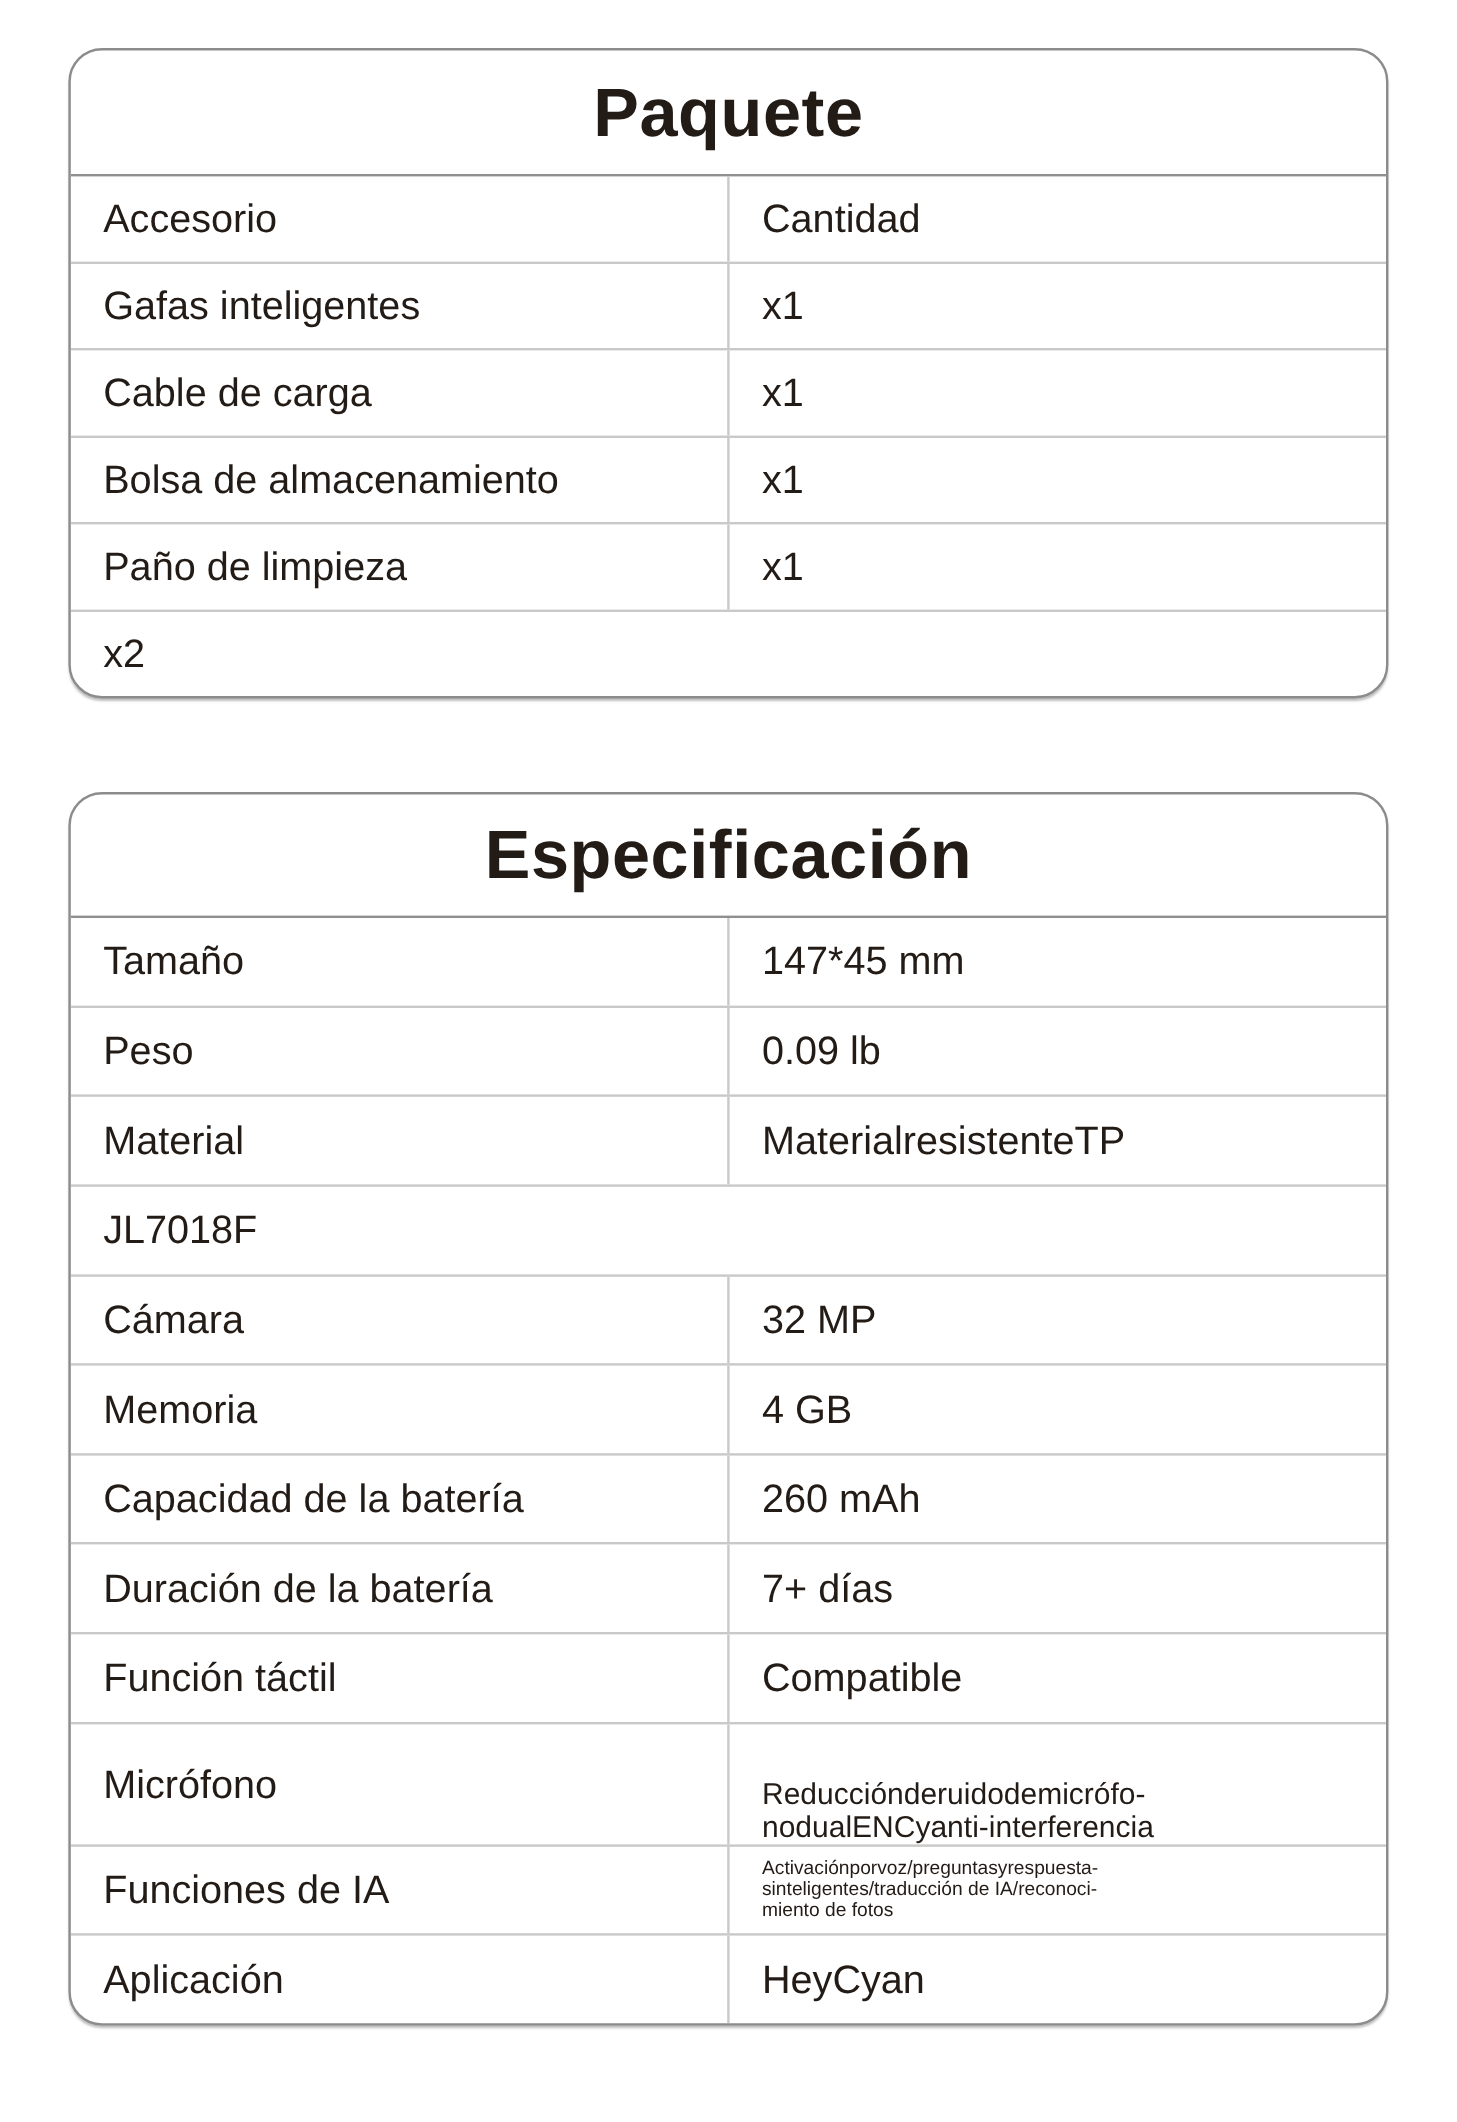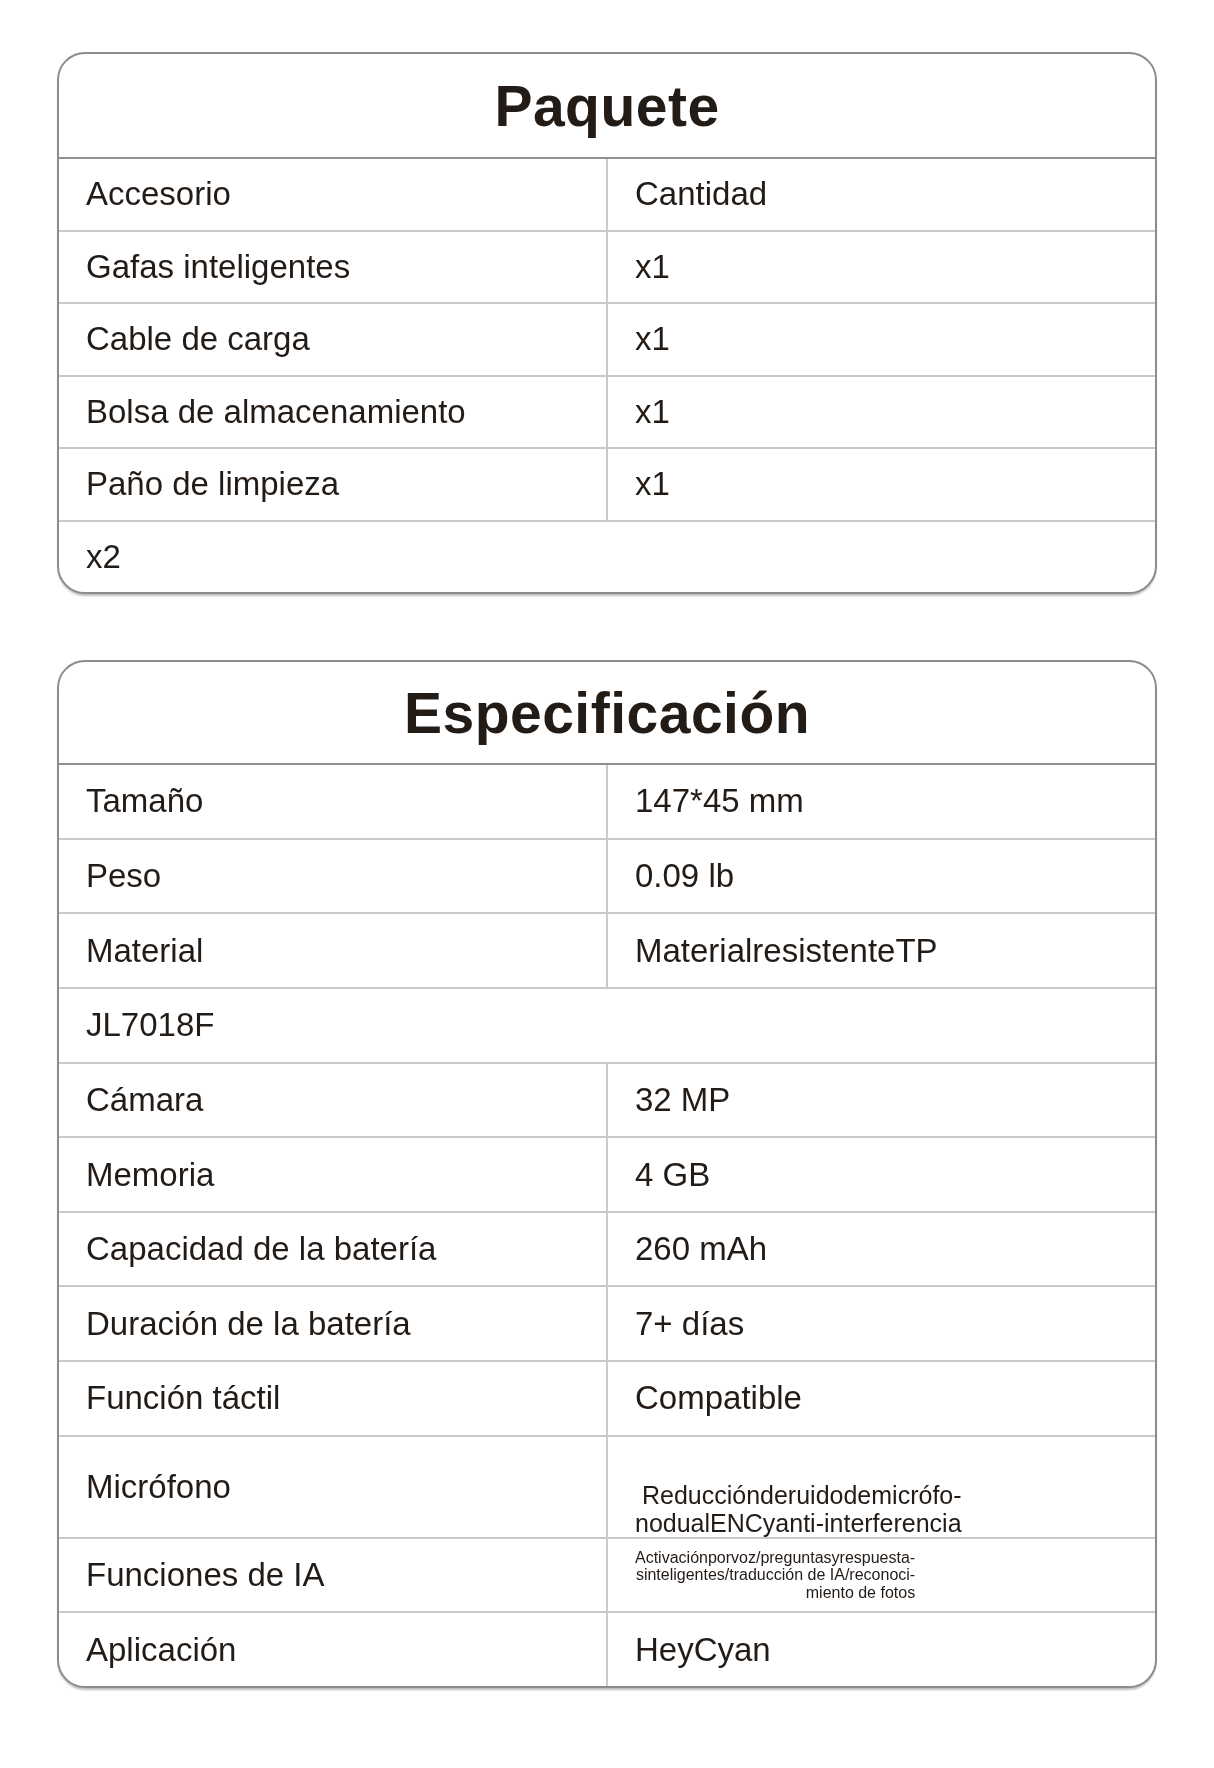--- a/index.html
+++ b/index.html
@@ -21,21 +21,21 @@
     width: 1100px;
     box-sizing: border-box;
     border: 2.5px solid #8c8c8c;
     border-radius: 28px;
     overflow: hidden;
     background: #ffffff;
     box-shadow: 0 3px 2px -1px rgba(110,110,110,0.45);
     display: flex;
     flex-direction: column;
   }
-  #package-card { top: 52px; height: 542px; }
+  #package-card { top: 40px; height: 542px; }
   #spec-card   { top: 660px; height: 1028px; }
 
   .tbl-title {
     flex: 0 0 auto;
     display: flex;
     align-items: center;
     justify-content: center;
     border-bottom: 2px solid #8f8f8f;
     font-weight: bold;
     font-size: 57px;
@@ -47,21 +47,20 @@
   .tbl-body {
     flex: 1 1 auto;
     display: flex;
     flex-direction: column;
   }
   .row {
     flex: 1 1 0;
     display: flex;
     align-items: stretch;
     border-bottom: 2px solid #c9c9c9;
-    text-align: right;
   }
   .row:last-child { border-bottom: none; }
 
   .cell {
     display: flex;
     align-items: center;
     box-sizing: border-box;
     font-size: 33px;
     line-height: 1.15;
     white-space: pre-line;

